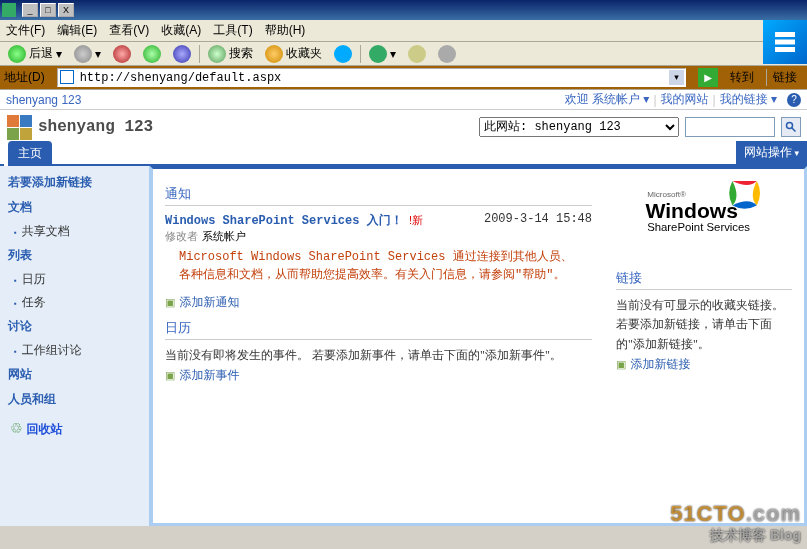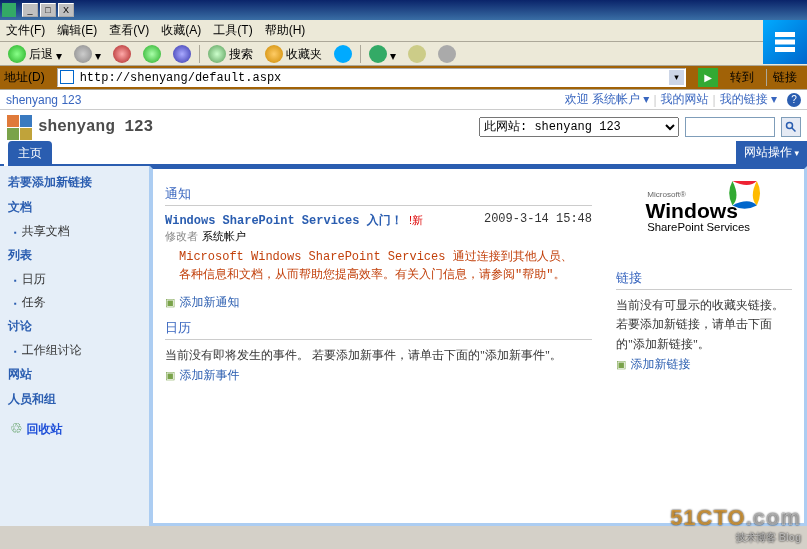--- a/index.html
+++ b/index.html
@@ -12,21 +12,21 @@
 .titlebar .winbtn { width: 16px; height: 14px; background: #c0c0c0; border: 1px outset #fff; margin-left: 2px; font-size: 9px; text-align: center; line-height: 12px; color: #000; cursor: pointer; }
 
 
 .menubar { height: 22px; background: #ece9d8; display: flex; align-items: center; font-size: 12px; border-bottom: 1px solid #aca899; position: relative; }
 .menubar .menuitem { padding: 3px 6px; cursor: pointer; }
 .menubar .ie-logo { position: absolute; right: 0; top: 0; width: 44px; height: 44px; background: linear-gradient(135deg,#0af,#06c); z-index: 5; display:flex; align-items:center; justify-content:center; }
 .menubar .ie-logo svg { width: 30px; height: 30px; }
 
 
 .toolbar { height: 24px; background: #ece9d8; display: flex; align-items: center; font-size: 12px; border-bottom: 1px solid #aca899; padding-left: 4px; gap: 4px; }
-.toolbar .tbtn { display: flex; align-items: flex-end; gap: 3px; padding: 2px 4px; cursor: pointer; }
+.toolbar .tbtn { display: flex; align-items: center; gap: 3px; padding: 2px 4px; cursor: pointer; }
 .toolbar .tbtn .ticon { width: 18px; height: 18px; border-radius: 50%; display:inline-block; }
 .toolbar .sep { width: 1px; height: 18px; background: #aca899; }
 
 .back-ico { background: radial-gradient(circle,#8f8,#2a2); }
 .fwd-ico { background: radial-gradient(circle,#ccc,#888); }
 .stop-ico { background: radial-gradient(circle,#faa,#a22); }
 .ref-ico { background: radial-gradient(circle,#afa,#2a2); }
 .home-ico { background: radial-gradient(circle,#aaf,#33a); }
 .srch-ico { background: radial-gradient(circle,#cfc,#595); width:16px;height:16px;border-radius:3px; }
 .fav-ico { background: radial-gradient(circle,#fc6,#c80); width:16px;height:16px;border-radius:3px; }
@@ -97,21 +97,21 @@
 .cal-empty { font-size:12px; color:#333; line-height:1.6; font-family:SimSun;}
 .links-empty { font-size:12px; color:#333; line-height:1.6; font-family:SimSun;}
 
 .wss-logo { text-align:center; margin-bottom:12px;}
 .wss-logo svg { width:130px; }
 
 
 .wm { position:absolute; right:6px; bottom:4px; font-family:Arial; color:rgba(255,255,255,0.55); text-align:right; font-weight:bold; text-shadow:0 0 2px #000;}
 .wm .big{font-size:22px;letter-spacing:1px;}
 .wm .big span{color:rgba(255,180,60,0.7);}
-.wm .sm{font-size:10px;}
+.wm .sm{font-size:14px;}
 </style>
 </head>
 <body>
 
 <div class="titlebar">
   <span class="icon"></span>
   <span class="winbtn">_</span>
   <span class="winbtn">□</span>
   <span class="winbtn">X</span>
 </div>

